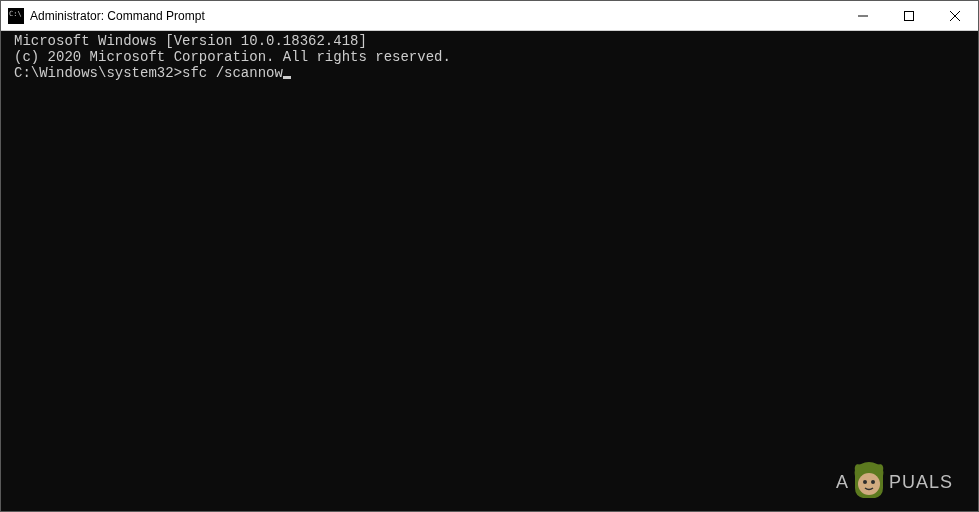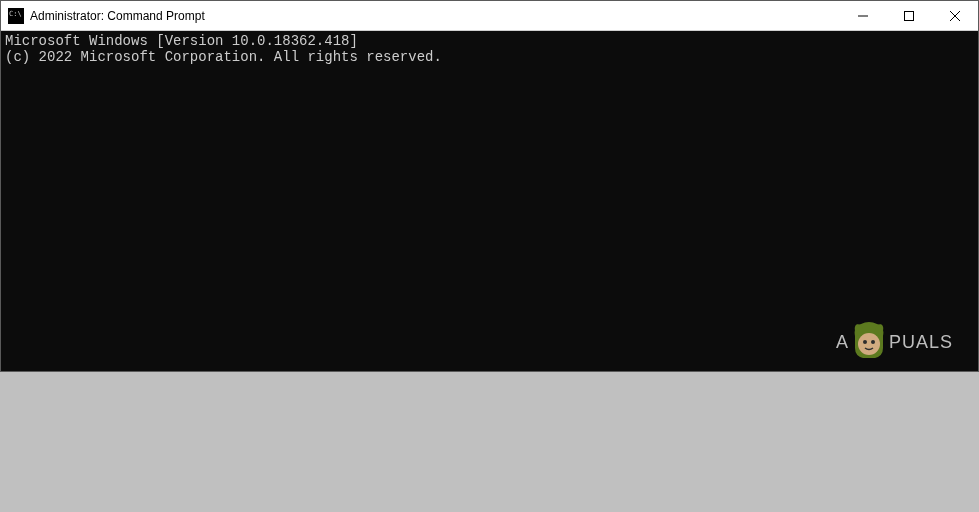--- a/index.html
+++ b/index.html
@@ -10,21 +10,21 @@
     body {
       width: 979px;
       height: 512px;
       background: #c0c0c0;
       font-family: "Segoe UI", Tahoma, sans-serif;
       overflow: hidden;
       position: relative;
     }
     .window {
       width: 979px;
-      height: 372px;
+      height: 512px;
       background: #fff;
       border: 1px solid #5a5a5a;
       display: flex;
       flex-direction: column;
     }
     .titlebar {
       height: 30px;
       background: #ffffff;
       display: flex;
       align-items: center;
@@ -73,21 +73,21 @@
       width: 10px;
       height: 10px;
     }
     .terminal {
       flex: 1;
       background: #0c0c0c;
       color: #cccccc;
       font-family: "Consolas", "Courier New", monospace;
       font-size: 14px;
       line-height: 1.15;
-      padding: 2px 4px;
+      padding: 2px 13px;
       overflow: hidden;
       position: relative;
     }
     .terminal-line {
       white-space: pre;
     }
     .cursor {
       display: inline-block;
       width: 8px;
       height: 3px;
@@ -144,22 +144,23 @@
       <button class="win-btn close">
         <svg viewBox="0 0 10 10">
           <line x1="0" y1="0" x2="10" y2="10" stroke="#000" stroke-width="1"></line>
           <line x1="10" y1="0" x2="0" y2="10" stroke="#000" stroke-width="1"></line>
         </svg>
       </button>
     </div>
   </div>
   <div class="terminal">
     <div class="terminal-line">Microsoft Windows [Version 10.0.18362.418]</div>
-    <div class="terminal-line">(c) 2022 Microsoft Corporation. All rights reserved.</div>
+    <div class="terminal-line">(c) 2020 Microsoft Corporation. All rights reserved.</div>
     <div class="terminal-line"></div>
+    <div class="terminal-line"><span>C:\Windows\system32&gt;</span><span>sfc /scannow</span><span class="cursor"></span></div>
 
     <div class="watermark">
       <span class="wm-text left">A</span>
       <svg class="mascot" viewBox="0 0 48 48">
         <path d="M10 18 Q8 8 16 6 Q24 2 32 6 Q40 8 38 18 L38 30 Q38 38 30 40 L18 40 Q10 38 10 30 Z" fill="#6b8e23"></path>
         <circle cx="24" cy="26" r="11" fill="#f4c795"></circle>
         <circle cx="20" cy="24" r="2" fill="#333"></circle>
         <circle cx="28" cy="24" r="2" fill="#333"></circle>
         <path d="M20 30 Q24 33 28 30" stroke="#333" stroke-width="1.5" fill="none"></path>
         <ellipse cx="14" cy="12" rx="4" ry="6" fill="#6b8e23" transform="rotate(-20 14 12)"></ellipse>

